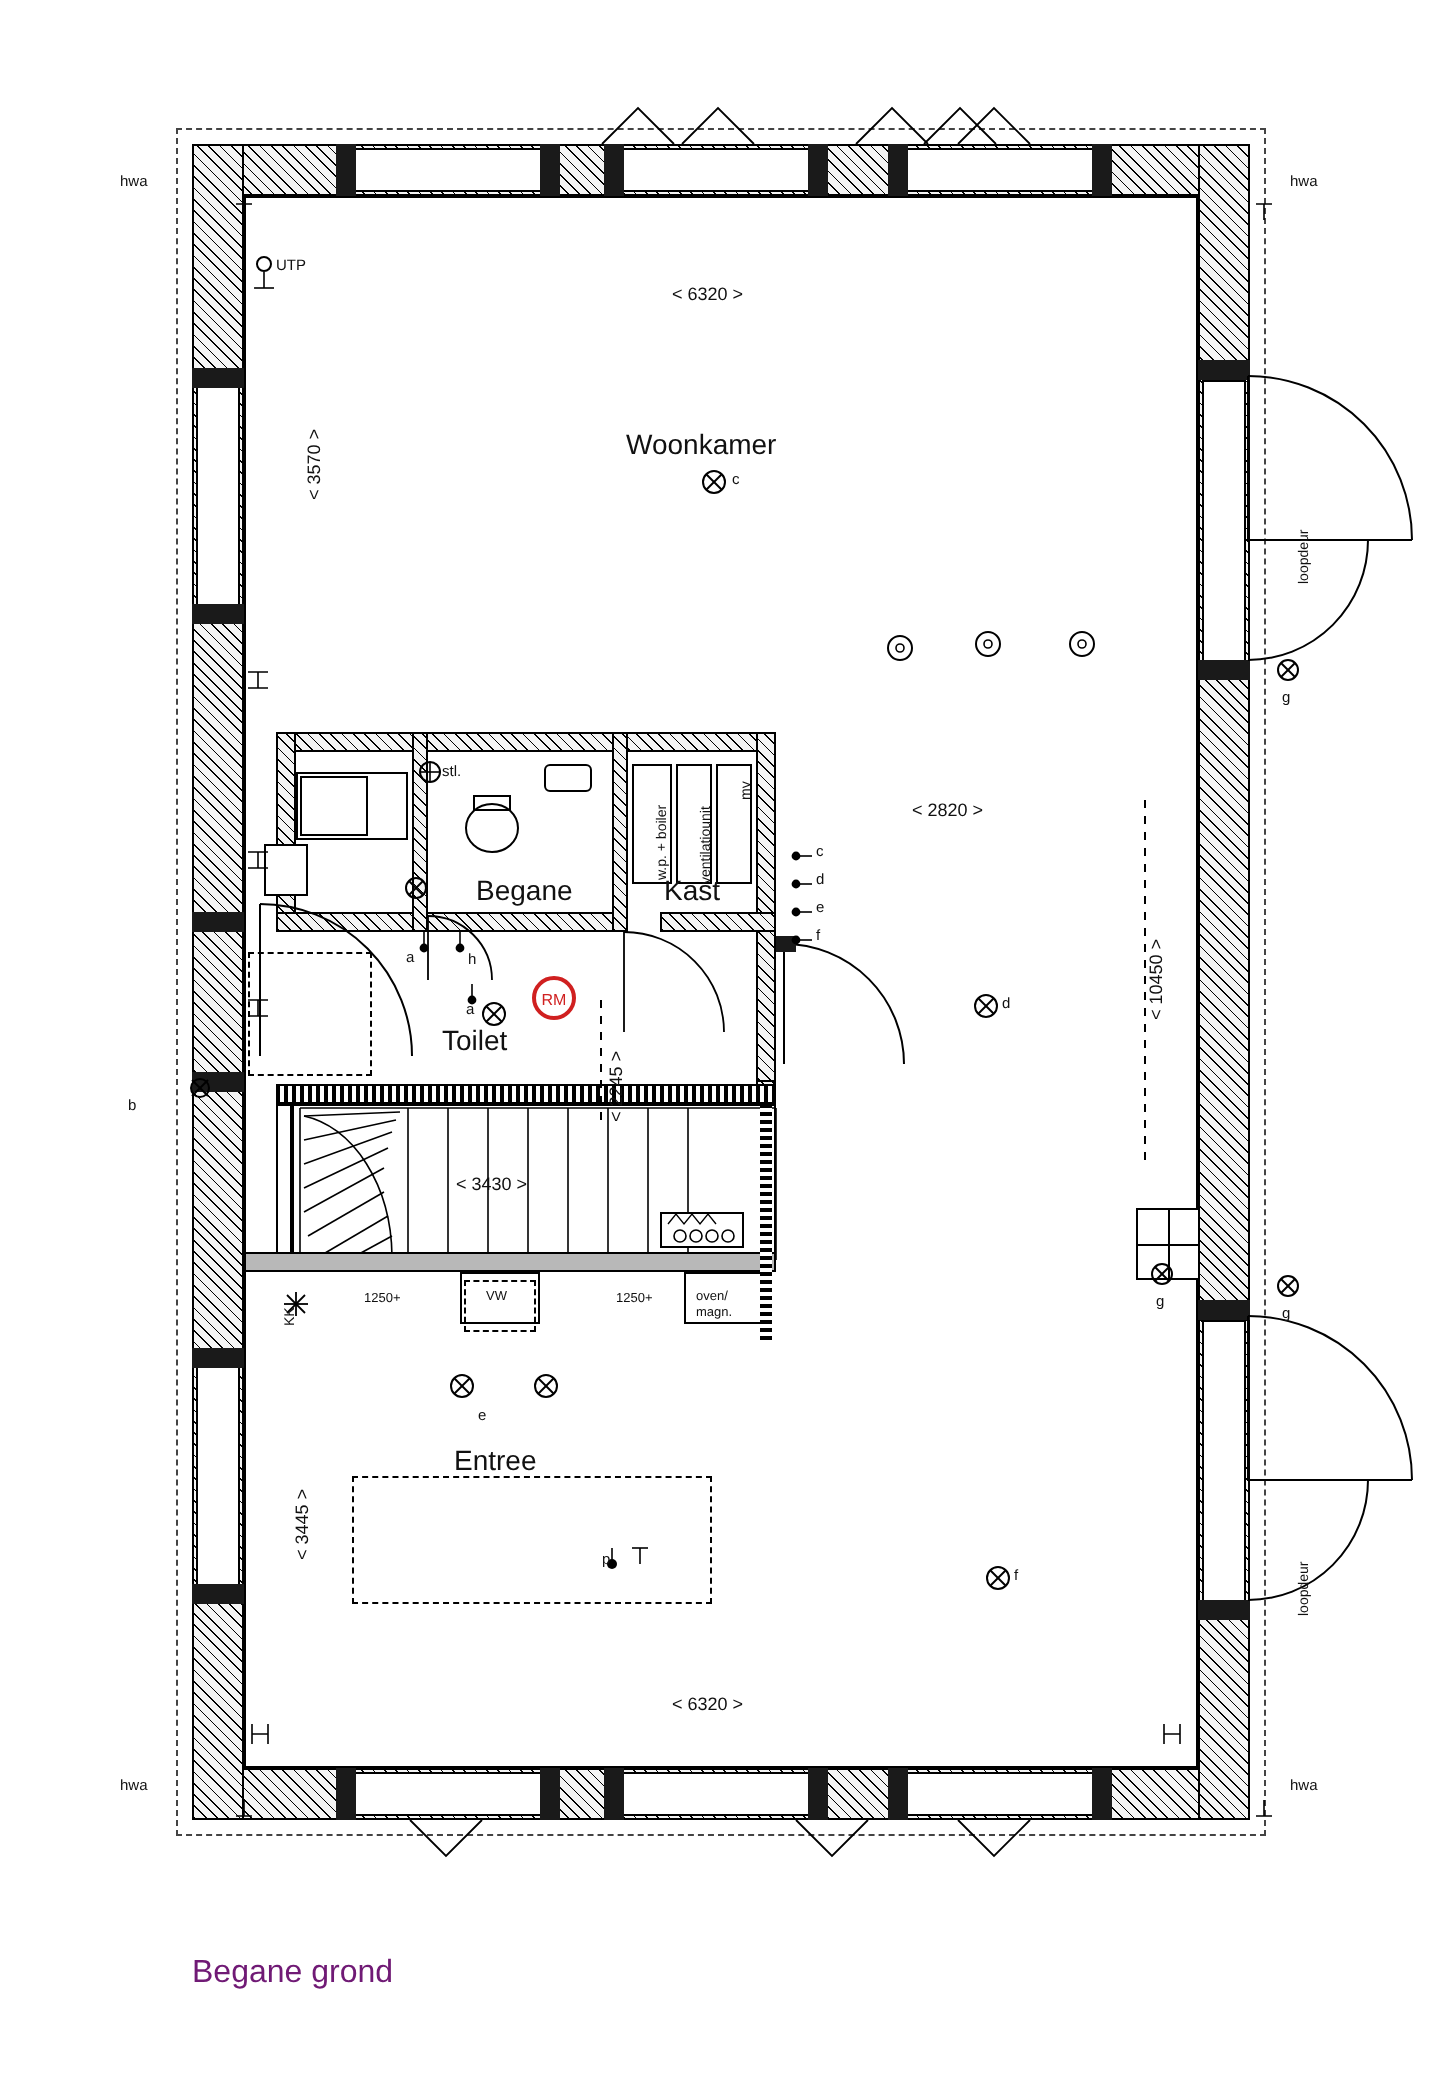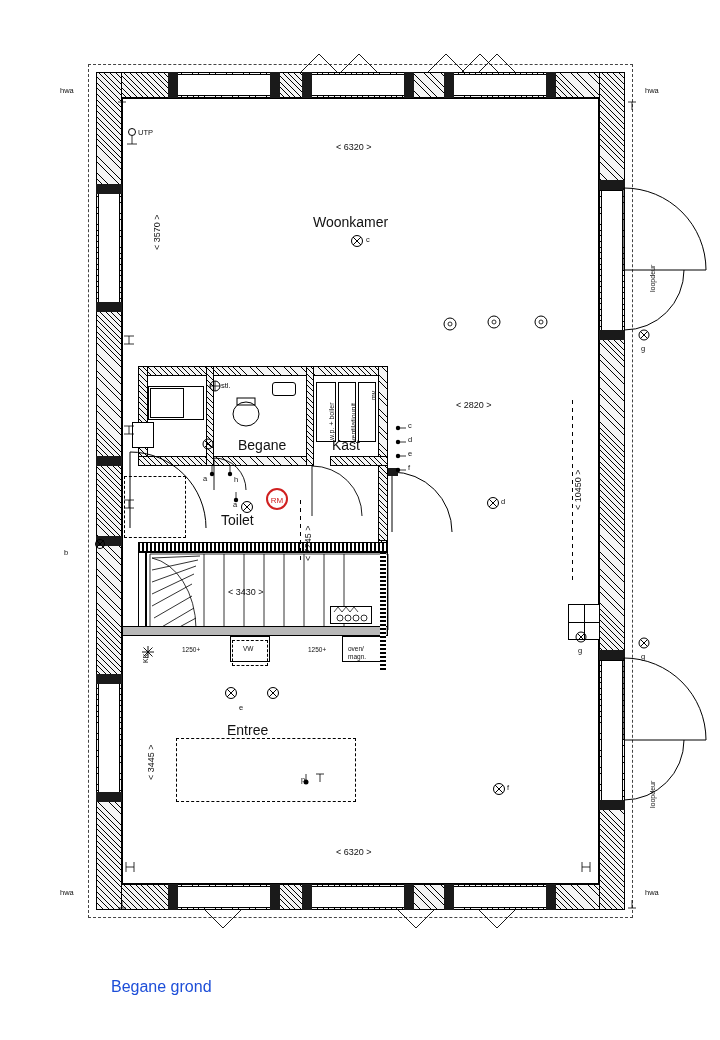--- a/index.html
+++ b/index.html
@@ -5,21 +5,21 @@
   html,body{margin:0;padding:0;background:#ffffff;}
   body{width:720px;height:1040px;position:relative;font-family:"Liberation Sans",sans-serif;color:#000;}
   #sheet{position:absolute;left:0;top:0;width:720px;height:1040px;overflow:hidden;}
   .abs{position:absolute;}
   .lbl{position:absolute;font-family:"Liberation Sans",sans-serif;white-space:nowrap;}
   .room{font-size:14px;color:#111;}
   .dim{font-size:9px;color:#111;}
   .dimv{font-size:9px;color:#111;transform-origin:0 0;}
   .tiny{font-size:6.5px;color:#111;}
   .tiny8{font-size:7.5px;color:#111;}
-  .title{font-size:16px;color:#1d4ed8;margin-left:15px;}
+  .title{font-size:16px;color:#701a75;}
   .vtext{font-size:7px;color:#111;transform-origin:0 0;}
   
   .hatchwall{
      background-image:repeating-linear-gradient(45deg, #000 0 0.6px, transparent 0.6px 4px);
      background-color:#f4f4f4;
      border:1px solid #000;
      box-sizing:border-box;
   }
   .solid{background:#1a1a1a;}
   .thinbox{border:1px solid #000;box-sizing:border-box;background:#fff;}

